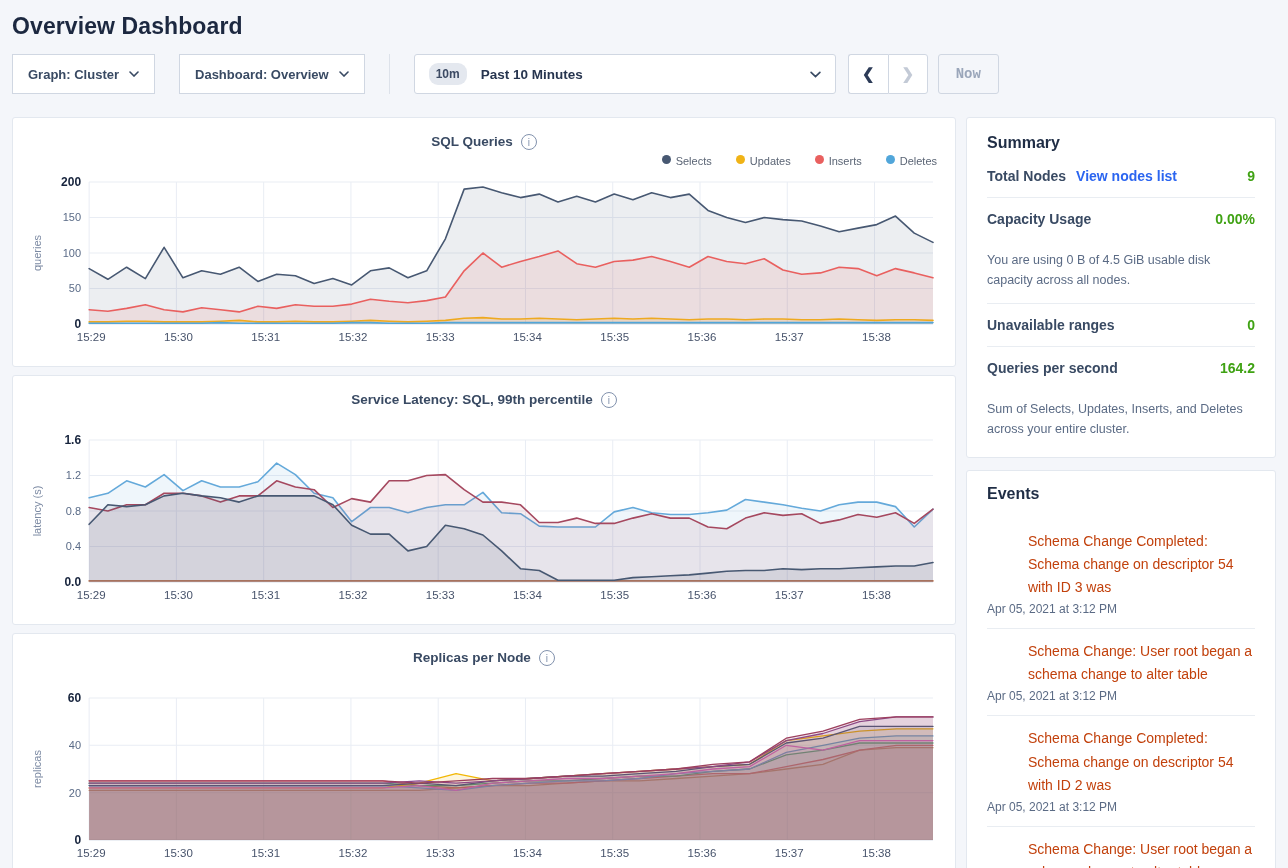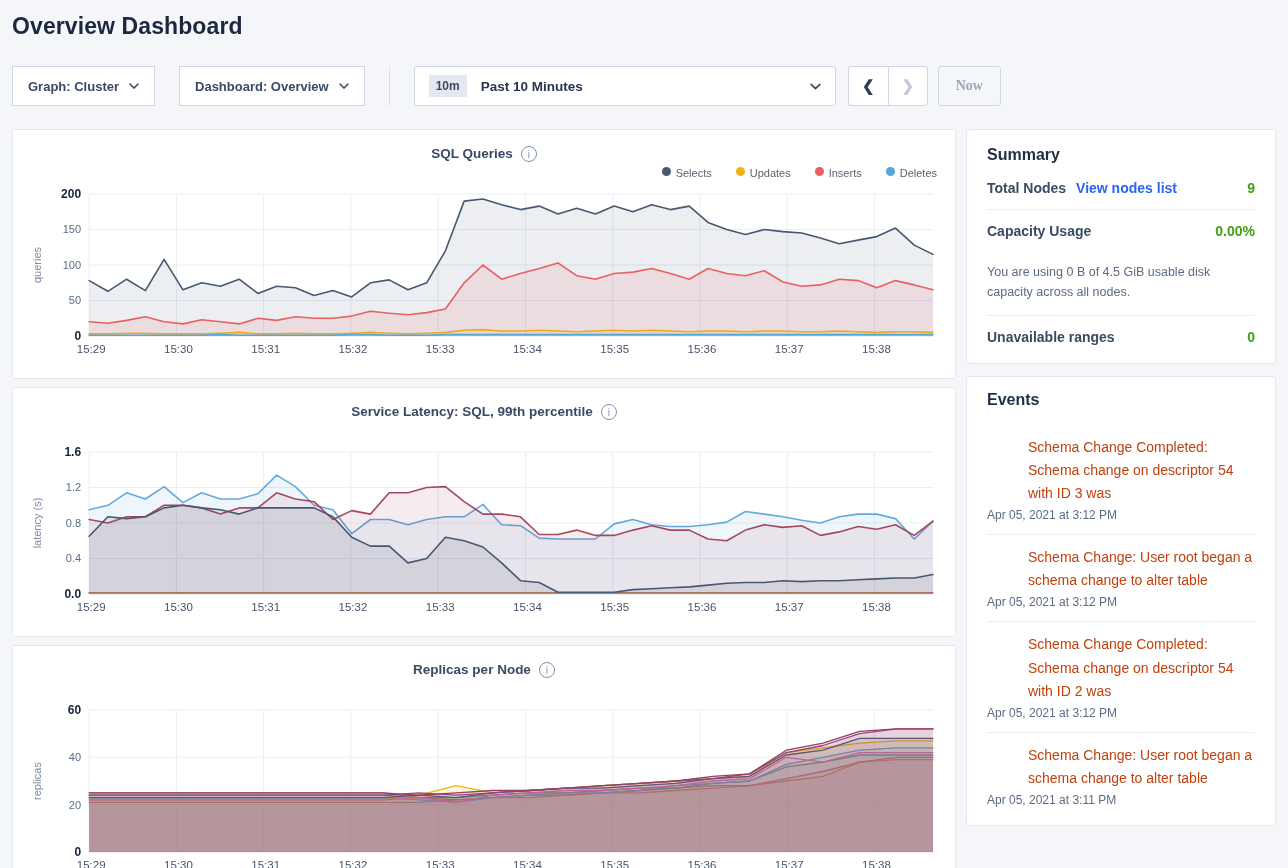--- a/index.html
+++ b/index.html
@@ -4,49 +4,49 @@
 <style>
   * { box-sizing: border-box; margin: 0; padding: 0; }
   html, body { width: 1288px; height: 868px; overflow: hidden; }
   body {
     background: #f4f6fa;
     font-family: "Liberation Sans", sans-serif;
     color: #394a63;
   }
   h1.page-title {
     font-size: 23px; font-weight: 600; color: #1c2840;
-    margin: 13px 0 26px 12px; letter-spacing: .1px;
+    margin: 13px 0 14px 12px; letter-spacing: .1px;
   }
   
   .toolbar { display: flex; align-items: center; margin: 0 12px 23px 12px; }
   .btn {
     display: inline-flex; align-items: center; gap: 10px;
     height: 40px; padding: 0 15px; background: #fff;
     border: 1px solid #d0d7e2; border-radius: 0;
     font-family: inherit; font-size: 13px; font-weight: 700; color: #394a63;
     cursor: pointer;
   }
   .dd { margin-right: 24px; }
   .vdiv { width: 1px; height: 40px; background: #dde2ea; margin-right: 24px; }
   .timepicker { width: 422px; display: inline-flex; align-items: center; gap: 14px;
     height: 40px; padding: 0 14px; background: #fff; border: 1px solid #d0d7e2;
     border-radius: 3px; cursor: pointer; font-family: inherit; }
-  .badge { background: #e4e8ef; border-radius: 0; padding: 4px 7px;
+  .badge { background: #e4e8ef; border-radius: 9px; padding: 4px 7px;
     font-size: 12px; font-weight: 700; color: #3c4a63; }
   .time-label { font-size: 13.5px; font-weight: 700; color: #27354f; }
   .timepicker .chev { margin-left: auto; }
   .pager { display: inline-flex; margin-left: 12px; }
   .pager button {
     width: 40px; height: 40px; background: #fff; border: 1px solid #d0d7e2;
     font-size: 15px; font-weight: 700; cursor: pointer; font-family: inherit;
   }
   .pager .prev { border-radius: 3px 0 0 3px; color: #2c3b57; border-right: none; }
   .pager .next { border-radius: 0 3px 3px 0; color: #c3cad6; }
   .now-btn { margin-left: 10px; height: 40px; padding: 0 17px; background: transparent;
-    border: 1px solid #d0d7e2; border-radius: 3px; font-family: Liberation Serif, serif;
+    border: 1px solid #d0d7e2; border-radius: 3px; font-family: Liberation Mono, monospace;
     font-size: 14px; font-weight: 700; color: #9aa6ba; cursor: pointer; }
   
   .content { display: flex; gap: 10px; padding: 0 12px; align-items: flex-start; }
   .charts-col { flex: 1; min-width: 0; display: flex; flex-direction: column; gap: 8px; }
   .side-col { width: 310px; display: flex; flex-direction: column; gap: 12px; }
   .panel { background: #fff; border: 1px solid #e3e8ef; border-radius: 3px; }
   .chart-panel { padding: 12px 14px 8px; }
   .chart-title-row { display: flex; justify-content: center; align-items: flex-start; gap: 8px;
     font-size: 13.5px; font-weight: 700; color: #394a63; padding: 4px 0 0; }
   .info-icon { width: 16px; height: 16px; border: 1px solid #8292ad; border-radius: 50%;
@@ -307,20 +307,27 @@
           <span class="srow-value">0.00%</span>
         </div>
         <p class="srow-desc">You are using 0 B of 4.5 GiB usable disk capacity across all nodes.</p>
       </div>
       <div class="srow">
         <div class="srow-main">
           <span class="srow-label">Unavailable ranges</span>
           <span class="srow-value">0</span>
         </div>
       </div>
+      <div class="srow">
+        <div class="srow-main">
+          <span class="srow-label">Queries per second</span>
+          <span class="srow-value">164.2</span>
+        </div>
+        <p class="srow-desc">Sum of Selects, Updates, Inserts, and Deletes across your entire cluster.</p>
+      </div>
     </section>
 
     <section class="panel side-panel events-panel">
       <h2>Events</h2>
       <div>
           <div class="event">
             <div class="event-text">Schema Change Completed: Schema change on descriptor 54 with ID 3 was</div>
             <div class="event-time">Apr 05, 2021 at 3:12 PM</div>
           </div>
           <div class="event">

